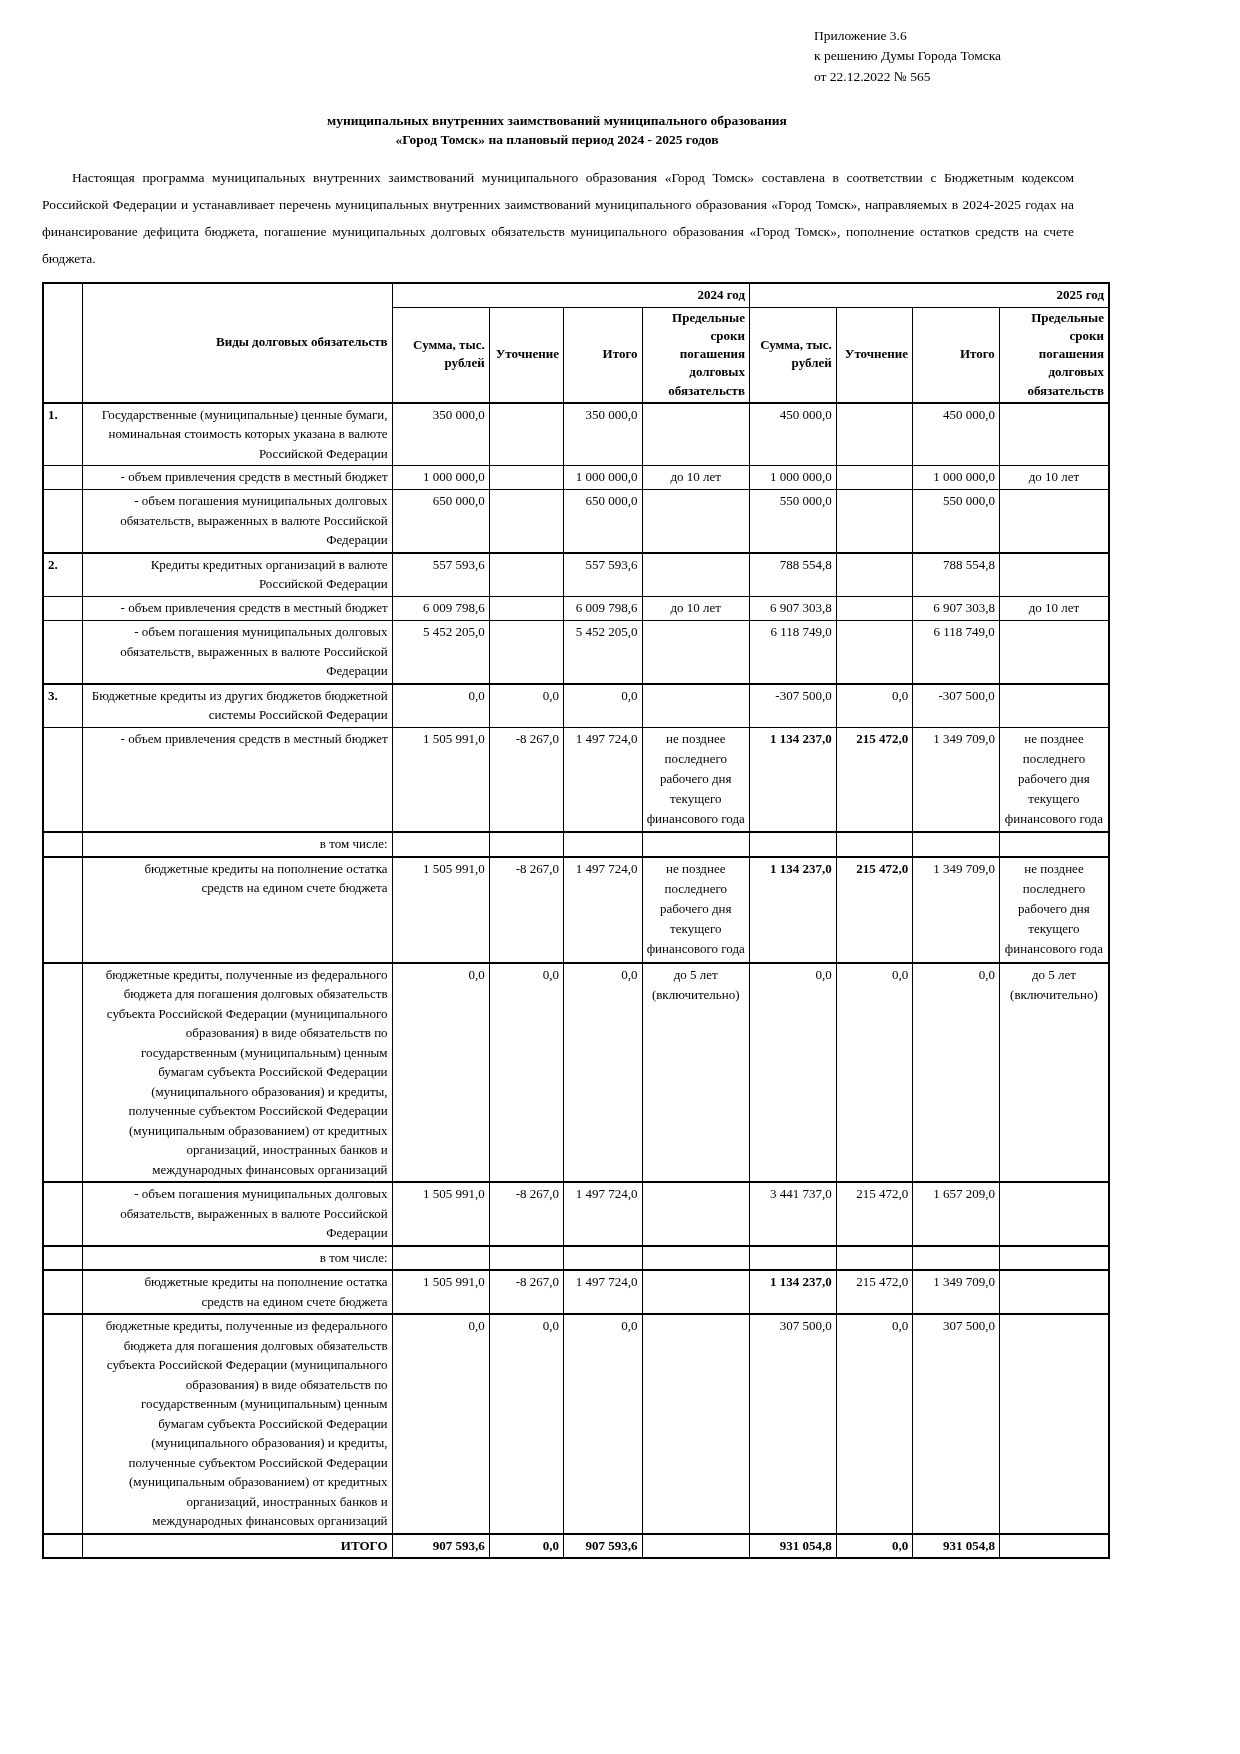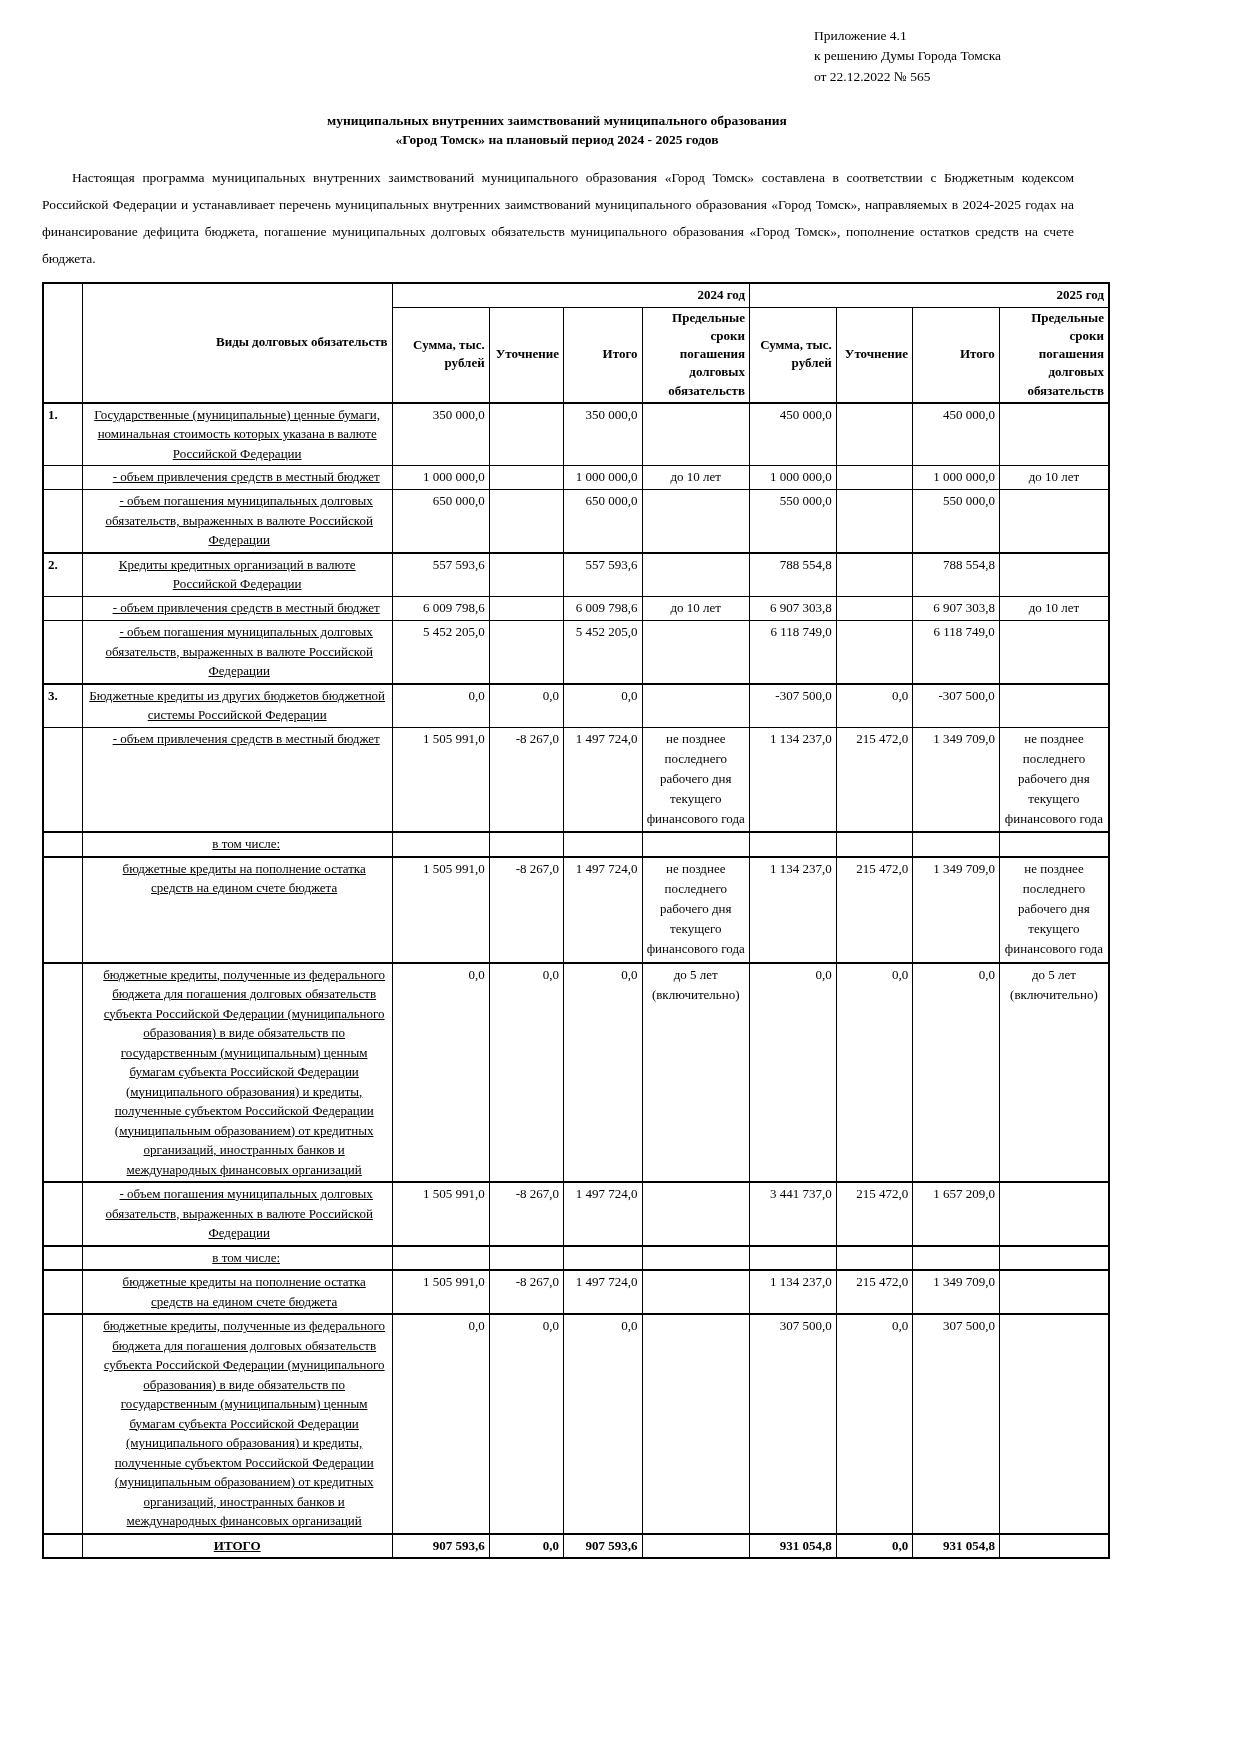--- a/index.html
+++ b/index.html
@@ -59,36 +59,36 @@
     line-height: 1.4;
   }
   thead tr.years th { height: 20px; }
   thead tr.subs th { height: 78px; }
   tbody td { vertical-align: top; line-height: 1.5; }
   td.num {
     text-align: left;
     font-weight: bold;
     padding-left: 5px;
   }
-  td.label { text-align: center; text-decoration: underline; }
+  td.label { text-align: right; }
   td.label.sub  { padding-left: 8px; text-indent: 14px; }
   td.label.sub2 { padding-left: 18px; text-indent: 0; }
   td.numcell { text-align: right; white-space: nowrap; }
   td.sroki { text-align: center; line-height: 1.55; }
   tr.tt td { border-top-width: 2px; }
-  td.strong { font-weight: normal; border: 2px solid #000; }
+  td.strong { font-weight: bold; border: 2px solid #000; }
   tr.total td { font-weight: bold; border-top-width: 2px; border-bottom-width: 2px; }
 </style>
 </head>
 <body>
 
 <div class="page">
 
   <div class="appendix">
-    <div>Приложение 4.1</div>
+    <div>Приложение 3.6</div>
     <div>к решению Думы Города Томска</div>
     <div>от 22.12.2022 № 565</div>
   </div>
 
   <div class="title-block">
     <div>муниципальных внутренних заимствований муниципального образования</div>
     <div>«Город Томск» на плановый период 2024 - 2025 годов</div>
   </div>
 
   <div class="intro">Настоящая программа муниципальных внутренних заимствований муниципального образования «Город Томск» составлена в соответствии с Бюджетным кодексом Российской Федерации и устанавливает перечень муниципальных внутренних заимствований муниципального образования «Город Томск», направляемых в 2024-2025 годах на финансирование дефицита бюджета, погашение муниципальных долговых обязательств муниципального образования «Город Томск», пополнение остатков средств на счете бюджета.</div>

